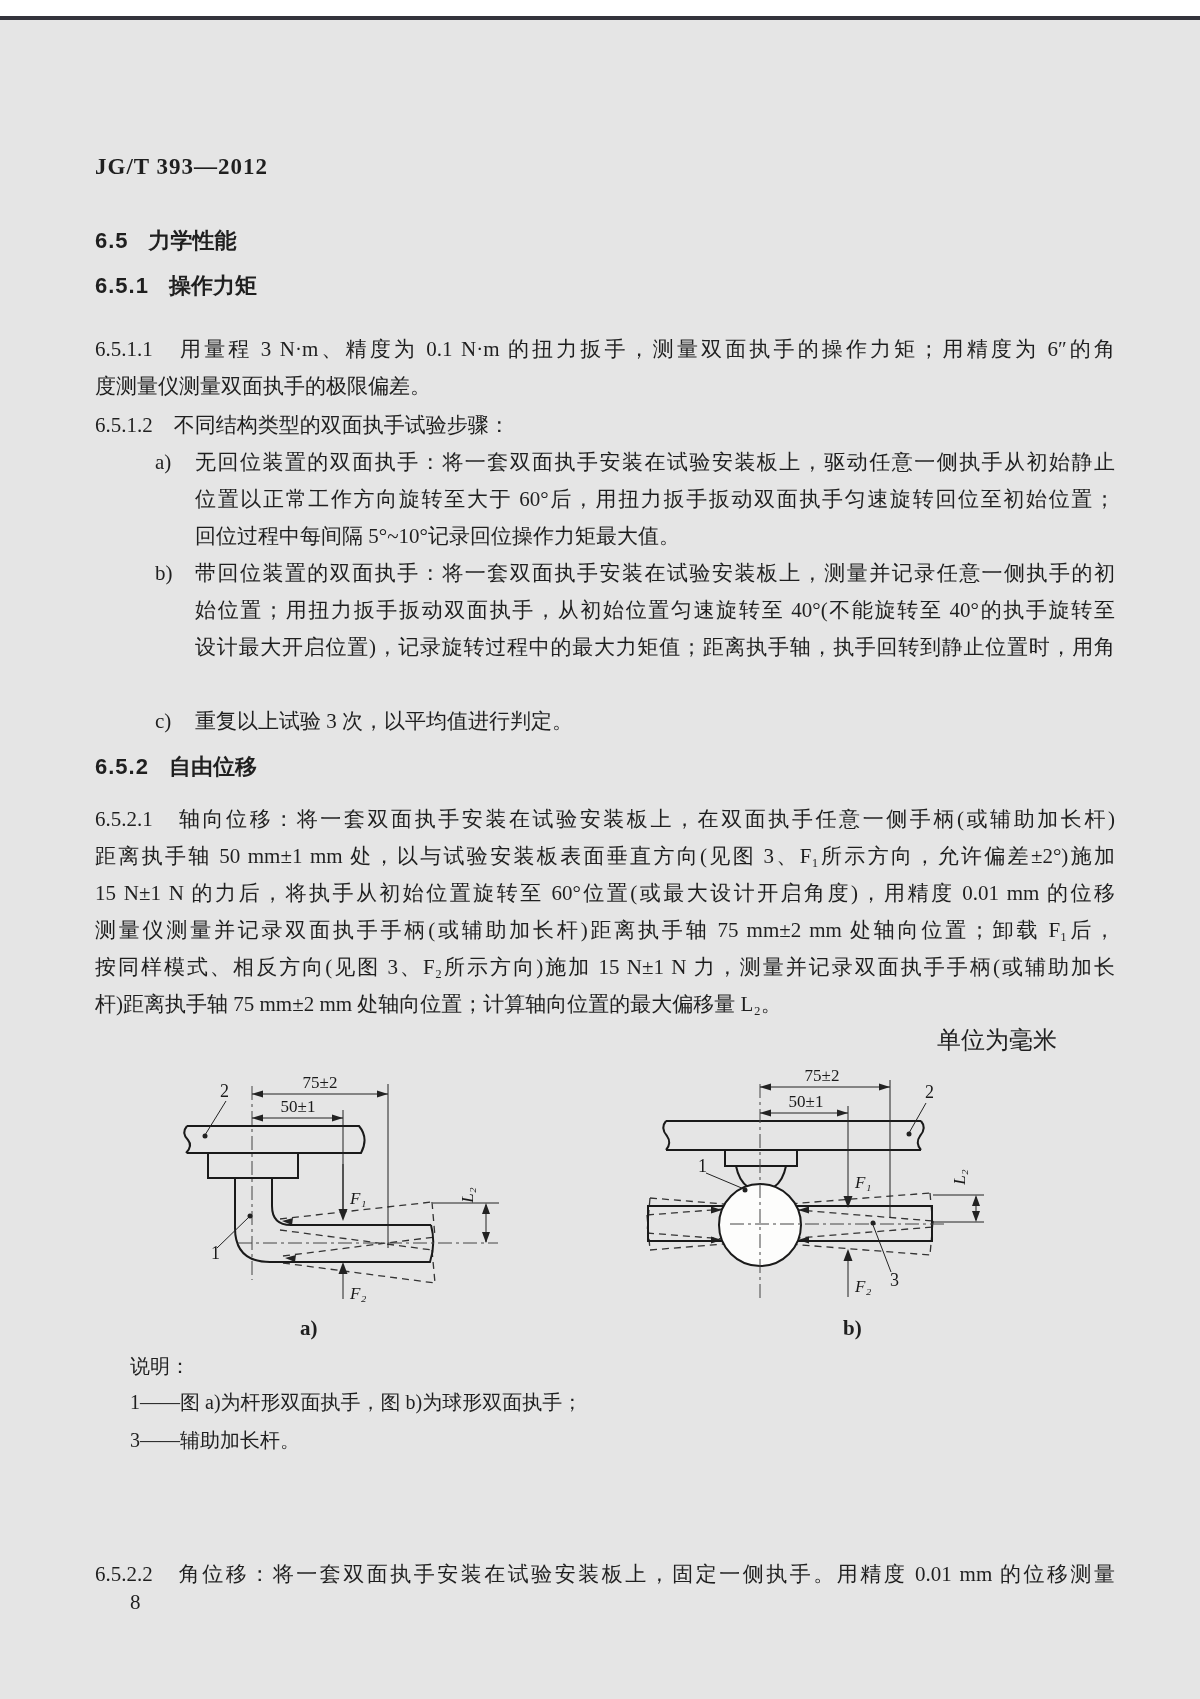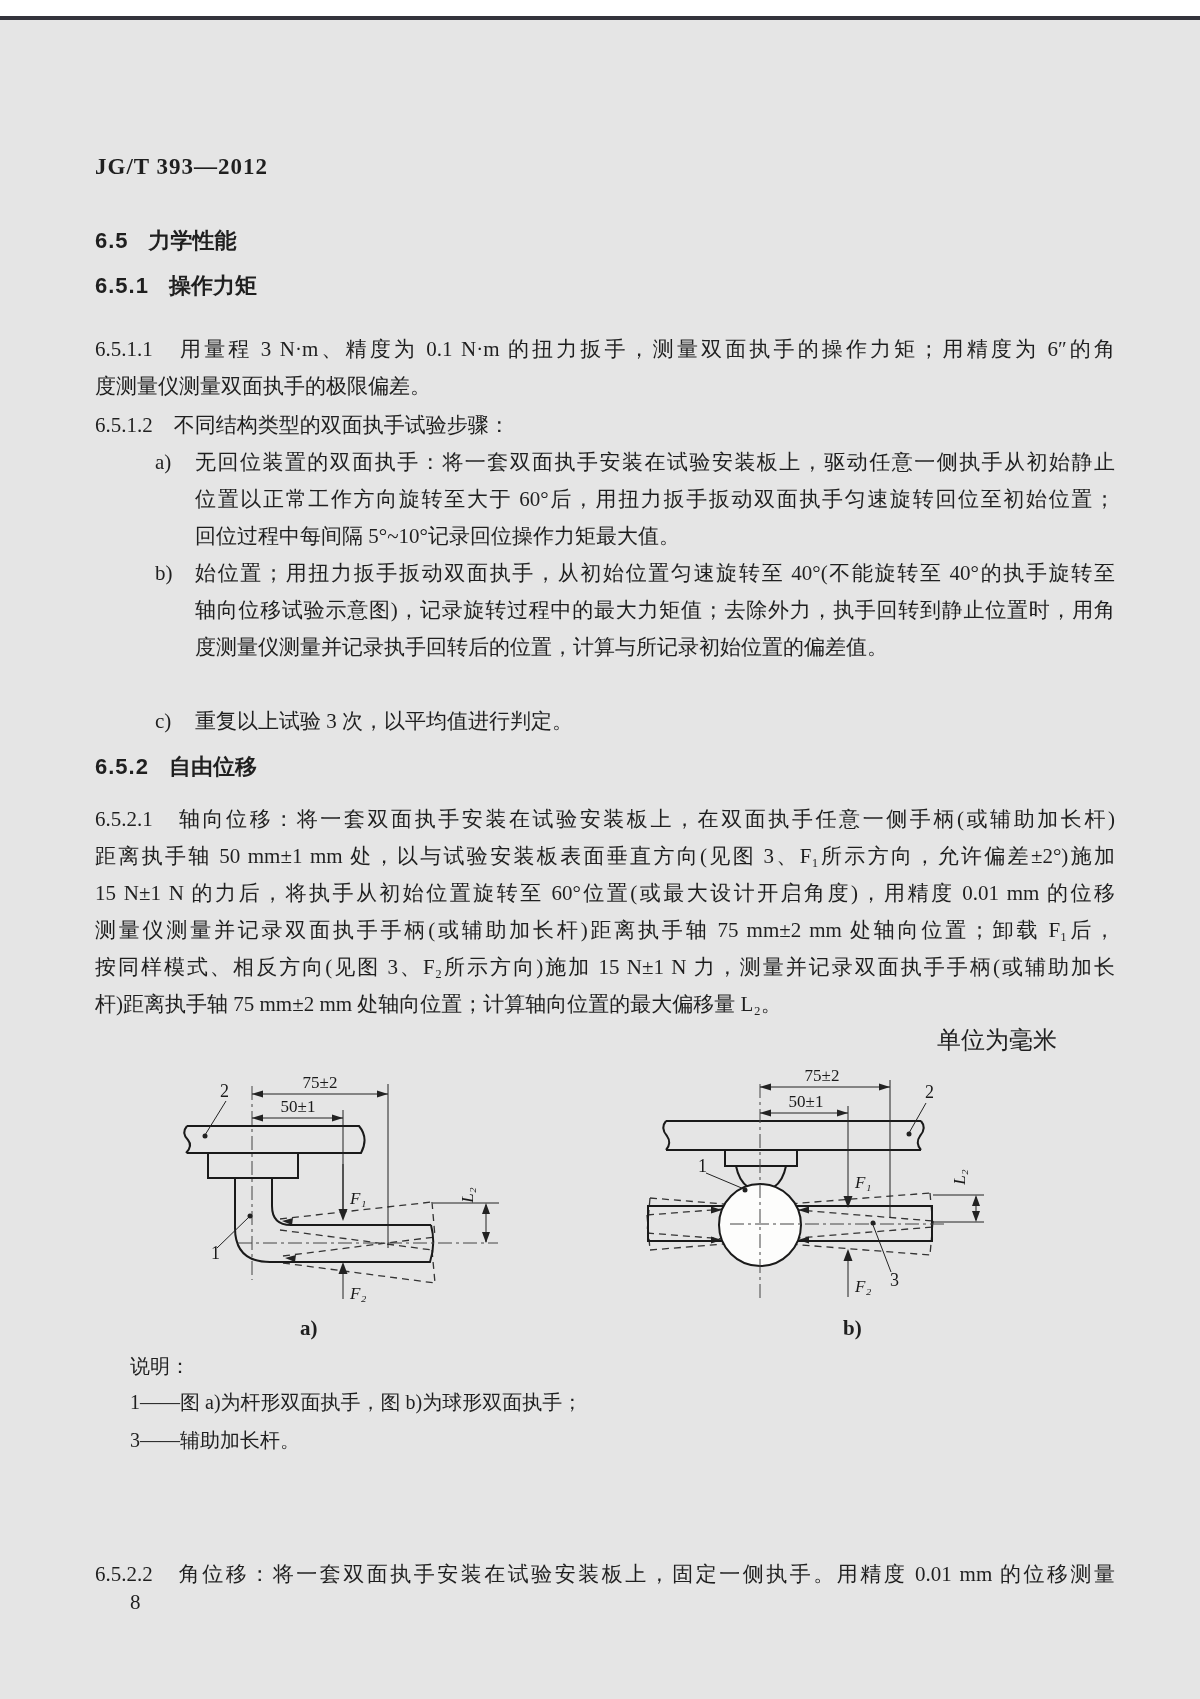--- a/index.html
+++ b/index.html
@@ -63,23 +63,23 @@
     <div class="li-body">
       <div class="ln j">无回位装置的双面执手：将一套双面执手安装在试验安装板上，驱动任意一侧执手从初始静止</div>
       <div class="ln j">位置以正常工作方向旋转至大于 60°后，用扭力扳手扳动双面执手匀速旋转回位至初始位置；</div>
       <div class="ln">回位过程中每间隔 5°~10°记录回位操作力矩最大值。</div>
     </div>
   </div>
 
   <div class="list-item" style="top:539px">
     <span class="li-label">b)</span>
     <div class="li-body">
+      <div class="ln j">带回位装置的双面执手：将一套双面执手安装在试验安装板上，测量并记录任意一侧执手的初</div>
       <div class="ln j">始位置；用扭力扳手扳动双面执手，从初始位置匀速旋转至 40°(不能旋转至 40°的执手旋转至</div>
-      <div class="ln j">轴向位移试验示意图)，记录旋转过程中的最大力矩值；去除外力，执手回转到静止位置时，用角</div>
-      <div class="ln">度测量仪测量并记录执手回转后的位置，计算与所记录初始位置的偏差值。</div>
+      <div class="ln j">设计最大开启位置)，记录旋转过程中的最大力矩值；距离执手轴，执手回转到静止位置时，用角</div>
     </div>
   </div>
 
   <div class="list-item" style="top:687px">
     <span class="li-label">c)</span>
     <div class="li-body">
       <div class="ln">重复以上试验 3 次，以平均值进行判定。</div>
     </div>
   </div>
 

